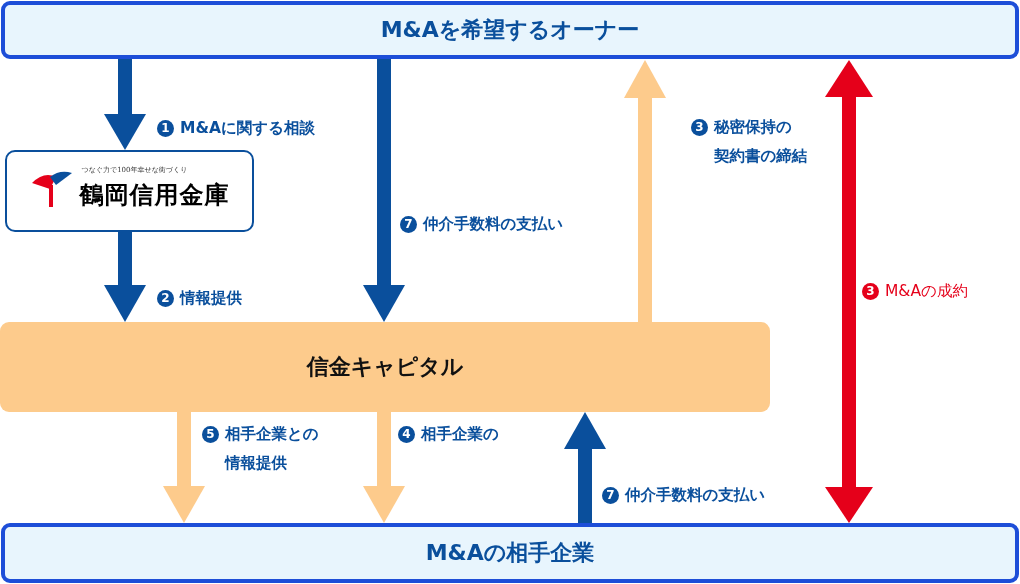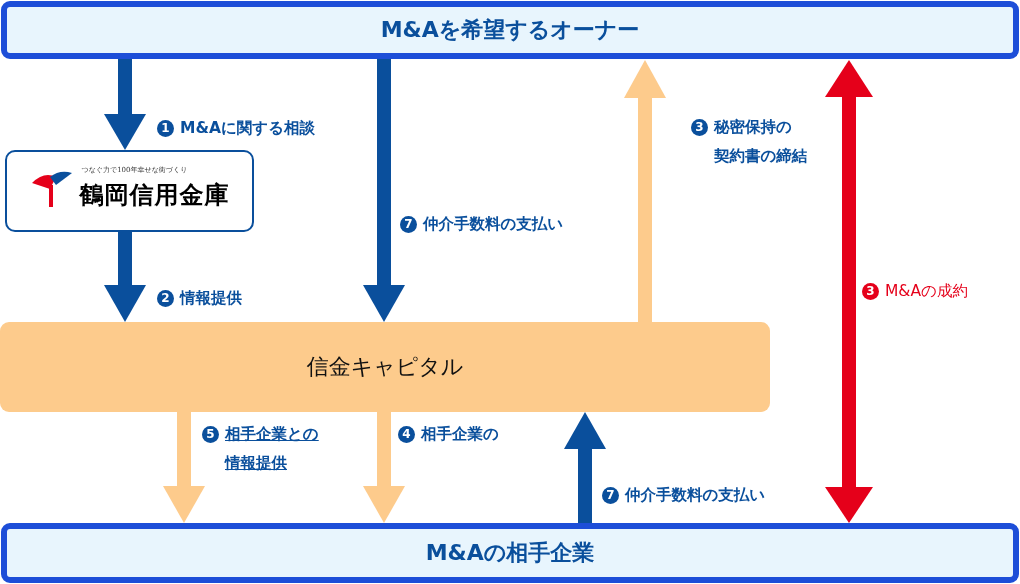--- a/index.html
+++ b/index.html
@@ -1,26 +1,26 @@
 <!DOCTYPE html>
 <html><head>
 <meta charset="utf-8">
 <style>
   html, body { margin: 0; padding: 0; background: #ffffff; }
   body { width: 1020px; height: 584px; position: relative; overflow: hidden;
          font-family: "DejaVu Sans", "Liberation Sans", sans-serif; }
   .box { position: absolute; box-sizing: border-box; display: flex; align-items: center; justify-content: center; }
-  .box-party { background: #e8f5fd; border: 6px solid #1d4ed8; border-radius: 9px; color: #0a4f9c;
+  .box-party { background: #e8f5fd; border: 4px solid #1d4ed8; border-radius: 9px; color: #0a4f9c;
                font-size: 22px; font-weight: bold; }
   #owner-box { left: 1px; top: 1px; width: 1018px; height: 58px; }
   #partner-box { left: 1px; top: 523px; width: 1018px; height: 60px; }
   #bank-box { left: 5px; top: 150px; width: 249px; height: 82px; background: #fff; border: 2px solid #0a4f9c;
               border-radius: 10px; }
   #capital-box { left: 0; top: 322px; width: 770px; height: 90px; background: #fdcb8c; border-radius: 9px;
-                 color: #111; font-size: 22px; font-weight: normal; }
+                 color: #111; font-size: 22px; font-weight: bold; }
   svg.arrows { position: absolute; left: 0; top: 0; }
   .label { position: absolute; font-size: 15.5px; font-weight: bold; color: #0a4f9c; line-height: 29px; white-space: nowrap; }
   .label.red { color: #e5001a; font-weight: normal; }
   .num { display: inline-block; width: 17px; height: 17px; border-radius: 50%; background: #0a4f9c; color: #fff;
          font-size: 12px; line-height: 17px; text-align: center; margin-right: 6px; vertical-align: 1px; font-weight: bold; }
   .label.red .num { background: #e5001a; }
   .indent { padding-left: 23px; }
   .logo { position: relative; width: 200px; height: 60px; }
   .logo-tagline { position: absolute; left: 52px; top: 4px; font-size: 7px; color: #333; font-family: "DejaVu Serif", serif; white-space: nowrap; }
   .logo-name { position: absolute; left: 50px; top: 18px; font-size: 24px; font-weight: bold; color: #000000; letter-spacing: 1px; white-space: nowrap; }
@@ -111,21 +111,21 @@
 
 <div class="label" style="left:691px; top:113px;">
   <div><span class="num">3</span><span>秘密保持の</span></div>
   <div class="indent">契約書の締結</div>
 </div>
 
 <div class="label red" style="left:862px; top:277px;">
   <span class="num">3</span><span>M&amp;Aの成約</span>
 </div>
 
-<div class="label" style="left:202px; top:420px;text-decoration:underline;">
+<div class="label" style="left:202px; top:420px;">
   <div><span class="num">5</span><span>相手企業との</span></div>
   <div class="indent">情報提供</div>
 </div>
 
 <div class="label" style="left:398px; top:420px;">
   <div><span class="num">4</span><span>相手企業の</span></div>
 </div>
 
 <div class="label" style="left:602px; top:481px;">
   <span class="num">7</span><span>仲介手数料の支払い</span>

